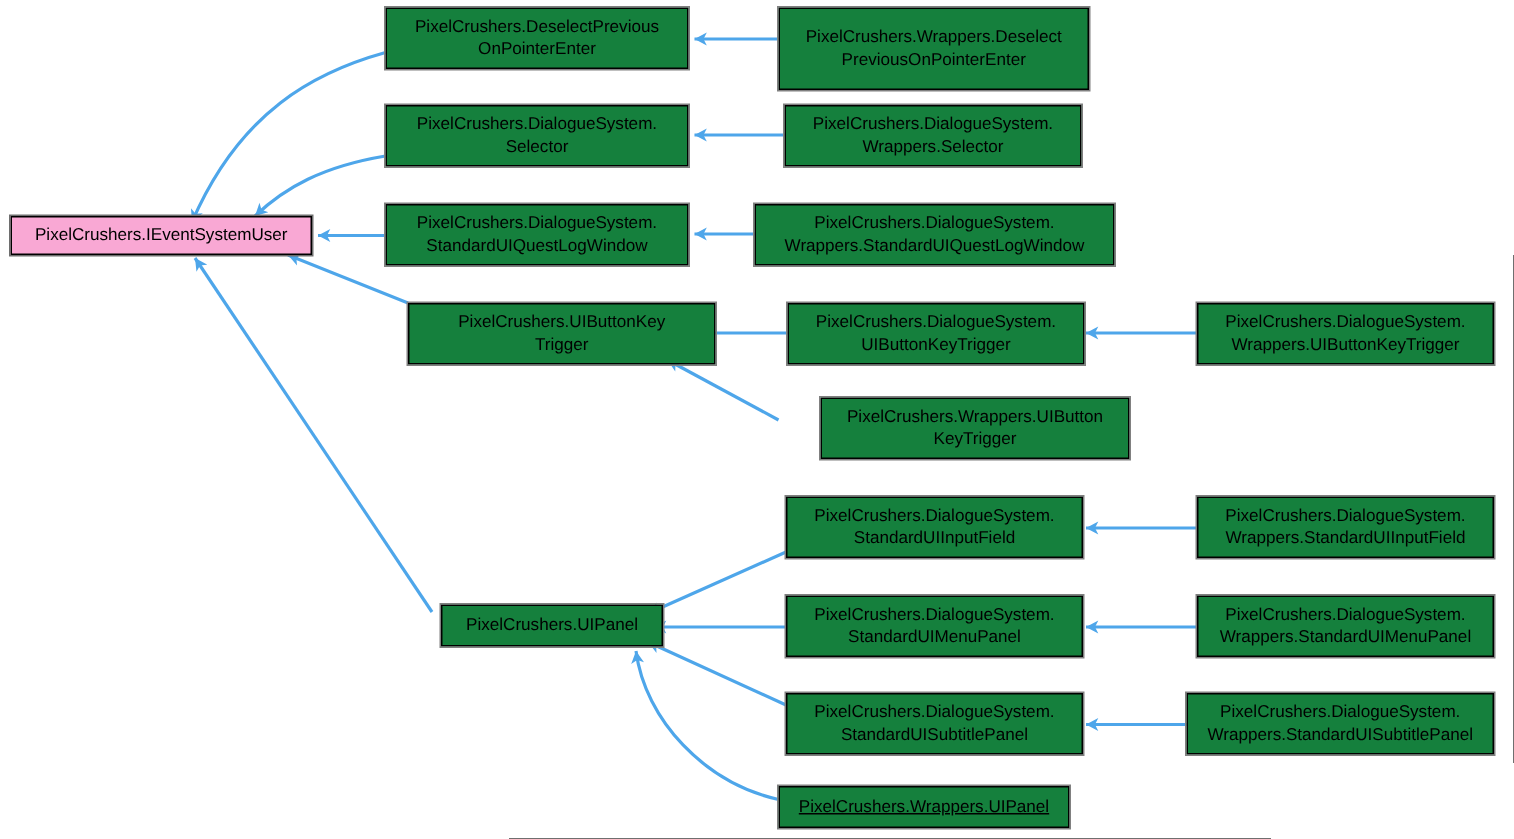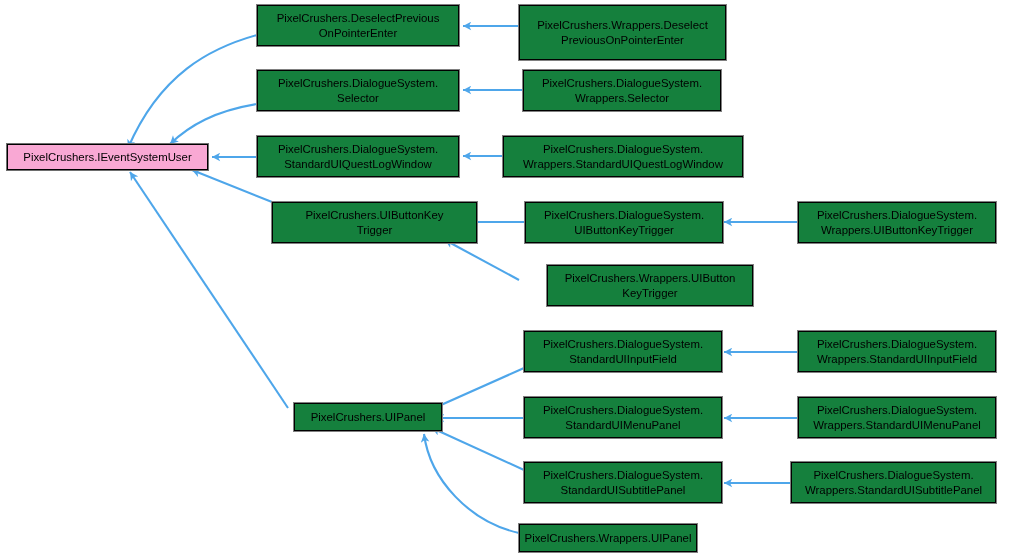--- a/index.html
+++ b/index.html
@@ -124,15 +124,15 @@
 
   <div class="node" style="left:798px;top:397px;width:198px;height:41px;">PixelCrushers.DialogueSystem.
 Wrappers.StandardUIMenuPanel</div>
 
   <div class="node" style="left:524px;top:462px;width:198px;height:41px;">PixelCrushers.DialogueSystem.
 StandardUISubtitlePanel</div>
 
   <div class="node" style="left:791px;top:462px;width:205px;height:41px;">PixelCrushers.DialogueSystem.
 Wrappers.StandardUISubtitlePanel</div>
 
-  <div class="node" style="left:519px;top:524px;width:178px;height:28px;">PixelCrushers.Wrappers.UIPanel</div>
+  <div class="node" style="left:519px;top:524px;width:194px;height:28px;text-decoration:underline;">PixelCrushers.Wrappers.UIPanel</div>
 
 </div>
 
 </body></html>

